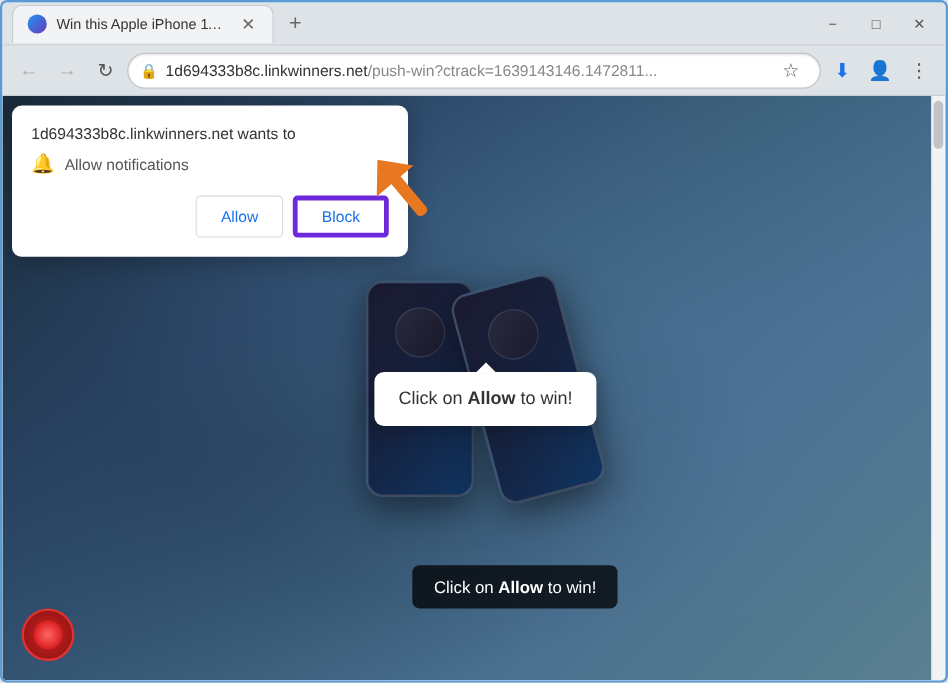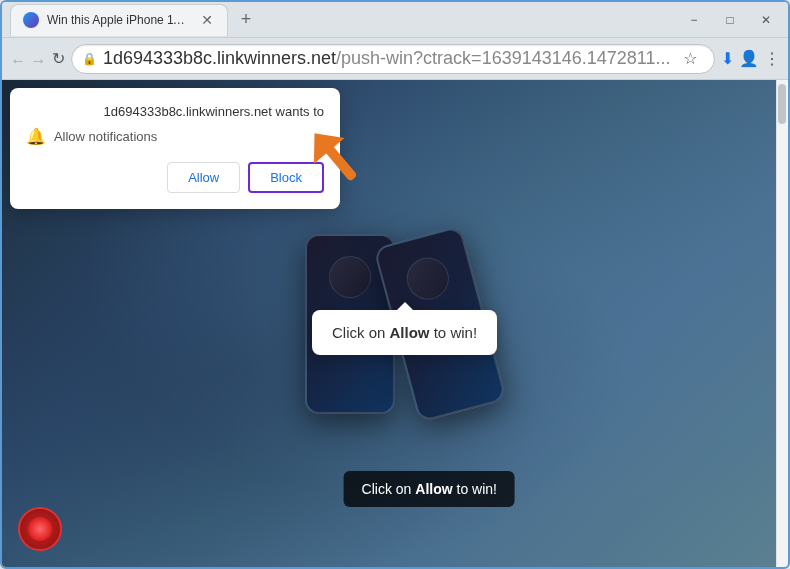--- a/index.html
+++ b/index.html
@@ -132,21 +132,21 @@
       color: #333;
       gap: 6px;
       box-shadow: inset 0 1px 2px rgba(0,0,0,0.1);
     }
     .lock-icon {
       color: #555;
       font-size: 12px;
     }
     .url-text {
       flex: 1;
-      font-size: 18px;
+      font-size: 13px;
       color: #1a73e8;
       overflow: hidden;
       white-space: nowrap;
       text-overflow: ellipsis;
     }
     .url-domain { color: #333; }
     .url-path { color: #888; }
     .star-icon, .account-icon, .menu-icon {
       width: 28px;
       height: 28px;
@@ -297,21 +297,20 @@
       box-shadow: 0 4px 20px rgba(0,0,0,0.25);
       padding: 16px;
       width: 330px;
       z-index: 100;
     }
     .notif-title {
       font-size: 13px;
       color: #333;
       margin-bottom: 8px;
       font-weight: normal;
-      text-align: right;
     }
     .notif-permission {
       display: flex;
       align-items: center;
       gap: 8px;
       margin-bottom: 16px;
       color: #555;
       font-size: 13px;
     }
     .bell-icon {
@@ -329,21 +328,21 @@
       border: 1px solid #dadce0;
       border-radius: 4px;
       font-size: 13px;
       color: #1a73e8;
       cursor: pointer;
       font-weight: 500;
     }
     .btn-block {
       padding: 6px 20px;
       background: white;
-      border: 2px solid #6d28d9;
+      border: 4px solid #6d28d9;
       border-radius: 4px;
       font-size: 13px;
       color: #1a73e8;
       cursor: pointer;
       font-weight: 500;
     }
 
     
     .arrow-container {
       position: absolute;

